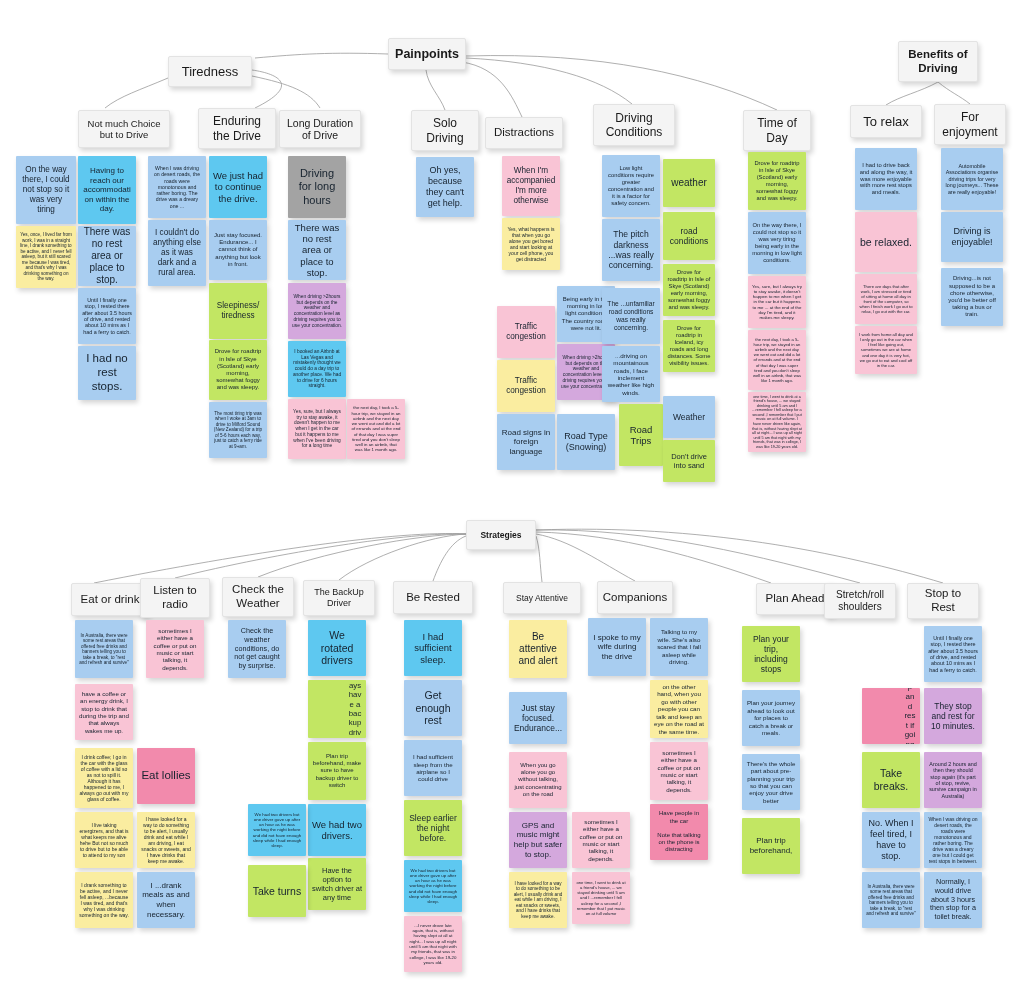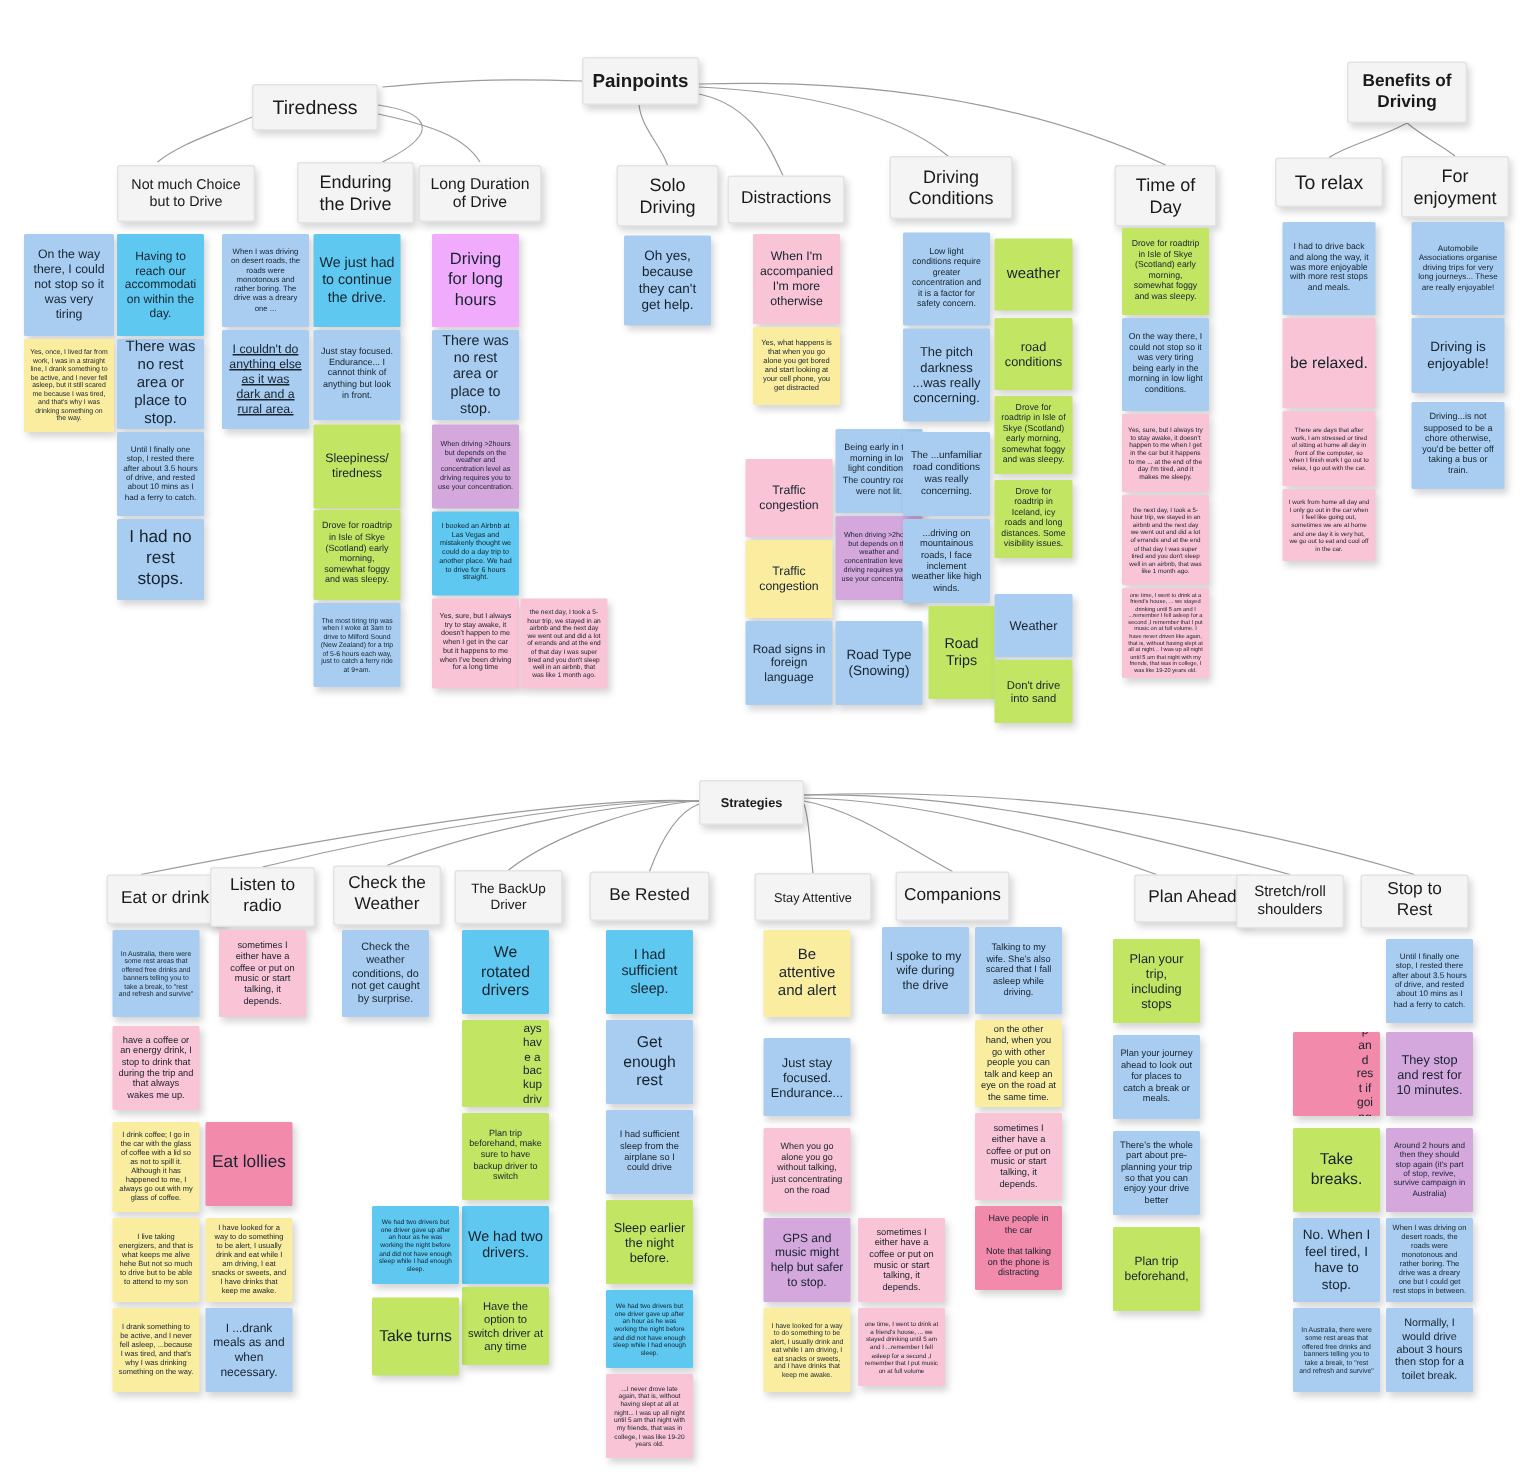--- a/index.html
+++ b/index.html
@@ -93,27 +93,27 @@
     <div class="hdr" style="left: 732px; top: 583px; width: 78px; height: 32px; font-size: 11.5px; margin-left: 24px;">Plan Ahead</div>
     <div class="hdr" style="left: 824px; top: 583px; width: 72px; height: 36px; font-size: 10px;">Stretch/roll shoulders</div>
     <div class="hdr" style="left: 907px; top: 583px; width: 72px; height: 36px; font-size: 11.5px;">Stop to Rest</div>
     <div class="note" style="left: 16px; top: 156px; width: 60px; height: 68px; font-size: 8.2px; background: rgb(168, 205, 240); white-space: pre-line;">On the way there, I could not stop so it was very tiring</div>
     <div class="note" style="left: 16px; top: 226px; width: 60px; height: 62px; font-size: 4.6px; background: rgb(250, 237, 160); white-space: pre-line;">Yes, once, I lived far from work, I was in a straight line, I drank something to be active, and I never fell asleep, but it still scared me because I was tired, and that's why I was drinking something on the way.</div>
     <div class="note" style="left: 78px; top: 156px; width: 58px; height: 68px; font-size: 8px; background: rgb(94, 200, 240); white-space: pre-line;">Having to reach our accommodation within the day.</div>
     <div class="note" style="left: 78px; top: 226px; width: 58px; height: 60px; font-size: 10px; background: rgb(168, 205, 240); white-space: pre-line;">There was no rest area or place to stop.</div>
     <div class="note" style="left: 78px; top: 288px; width: 58px; height: 56px; font-size: 5.4px; background: rgb(168, 205, 240); white-space: pre-line;">Until I finally one stop, I rested there after about 3.5 hours of drive, and rested about 10 mins as I had a ferry to catch.</div>
     <div class="note" style="left: 78px; top: 346px; width: 58px; height: 54px; font-size: 11.5px; background: rgb(168, 205, 240); white-space: pre-line;">I had no rest stops.</div>
     <div class="note" style="left: 148px; top: 156px; width: 58px; height: 62px; font-size: 5.2px; background: rgb(168, 205, 240); white-space: pre-line;">When I was driving on desert roads, the roads were monotonous and rather boring. The drive was a dreary one ...</div>
-    <div class="note" style="left: 148px; top: 220px; width: 58px; height: 66px; font-size: 8.2px; background: rgb(168, 205, 240); white-space: pre-line; text-decoration: underline;">I couldn't do anything else as it was dark and a rural area.</div>
+    <div class="note" style="left: 148px; top: 220px; width: 58px; height: 66px; font-size: 8.2px; background: rgb(168, 205, 240); white-space: pre-line;">I couldn't do anything else as it was dark and a rural area.</div>
     <div class="note" style="left: 209px; top: 156px; width: 58px; height: 62px; font-size: 9.5px; background: rgb(94, 200, 240); white-space: pre-line;">We just had to continue the drive.</div>
     <div class="note" style="left: 209px; top: 220px; width: 58px; height: 60px; font-size: 6px; background: rgb(168, 205, 240); white-space: pre-line;">Just stay focused. Endurance... I cannot think of anything but look in front.</div>
     <div class="note" style="left: 209px; top: 283px; width: 58px; height: 56px; font-size: 8.2px; background: rgb(194, 230, 99); white-space: pre-line;">Sleepiness/ tiredness</div>
     <div class="note" style="left: 209px; top: 340px; width: 58px; height: 60px; font-size: 6px; background: rgb(194, 230, 99); white-space: pre-line;">Drove for roadtrip in Isle of Skye (Scotland) early morning, somewhat foggy and was sleepy.</div>
     <div class="note" style="left: 209px; top: 402px; width: 58px; height: 56px; font-size: 4.6px; background: rgb(168, 205, 240); white-space: pre-line;">The most tiring trip was when I woke at 3am to drive to Milford Sound (New Zealand) for a trip of 5-6 hours each way, just to catch a ferry ride at 9+am.</div>
-    <div class="note" style="left: 288px; top: 156px; width: 58px; height: 62px; font-size: 11px; background: #f0abfc; white-space: pre-line;">Driving for long hours</div>
+    <div class="note" style="left: 288px; top: 156px; width: 58px; height: 62px; font-size: 11px; background: #a3a3a3; white-space: pre-line;">Driving for long hours</div>
     <div class="note" style="left: 288px; top: 220px; width: 58px; height: 60px; font-size: 9.5px; background: rgb(168, 205, 240); white-space: pre-line;">There was no rest area or place to stop.</div>
     <div class="note" style="left: 288px; top: 283px; width: 58px; height: 56px; font-size: 4.8px; background: rgb(212, 168, 221); white-space: pre-line;">When driving &gt;2hours but depends on the weather and concentration level as driving requires you to use your concentration.</div>
     <div class="note" style="left: 288px; top: 341px; width: 58px; height: 56px; font-size: 4.8px; background: rgb(94, 200, 240); white-space: pre-line;">I booked an Airbnb at Las Vegas and mistakenly thought we could do a day trip to another place. We had to drive for 6 hours straight.</div>
     <div class="note" style="left: 288px; top: 399px; width: 58px; height: 60px; font-size: 4.8px; background: rgb(249, 196, 213); white-space: pre-line;">Yes, sure, but I always try to stay awake, it doesn't happen to me when I get in the car but it happens to me when I've been driving for a long time</div>
     <div class="note" style="left: 347px; top: 399px; width: 58px; height: 60px; font-size: 4.4px; background: rgb(249, 196, 213); white-space: pre-line;">the next day, I took a 5-hour trip, we stayed in an airbnb and the next day we went out and did a lot of errands and at the end of that day I was super tired and you don't sleep well in an airbnb, that was like 1 month ago.</div>
     <div class="note" style="left: 416px; top: 157px; width: 58px; height: 60px; font-size: 9px; background: rgb(168, 205, 240); white-space: pre-line;">Oh yes, because they can't get help.</div>
     <div class="note" style="left: 502px; top: 156px; width: 58px; height: 60px; font-size: 8.2px; background: rgb(249, 196, 213); white-space: pre-line;">When I'm accompanied I'm more otherwise</div>
     <div class="note" style="left: 502px; top: 218px; width: 58px; height: 52px; font-size: 5px; background: rgb(250, 237, 160); white-space: pre-line;">Yes, what happens is that when you go alone you get bored and start looking at your cell phone, you get distracted</div>
     <div class="note" style="left: 497px; top: 306px; width: 58px; height: 52px; font-size: 8.2px; background: rgb(249, 196, 213); white-space: pre-line;">Traffic congestion</div>
     <div class="note" style="left: 497px; top: 360px; width: 58px; height: 52px; font-size: 8.2px; background: rgb(250, 237, 160); white-space: pre-line;">Traffic congestion</div>

